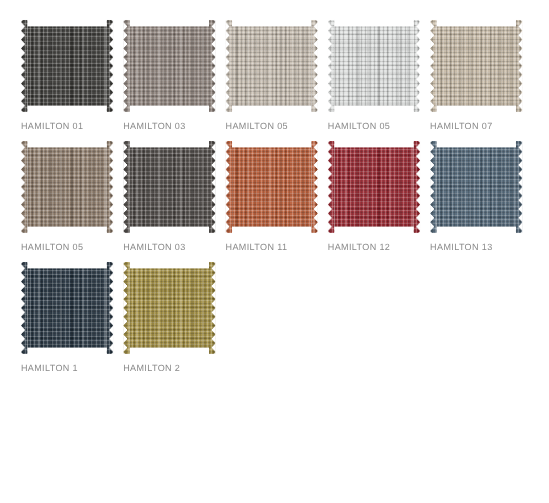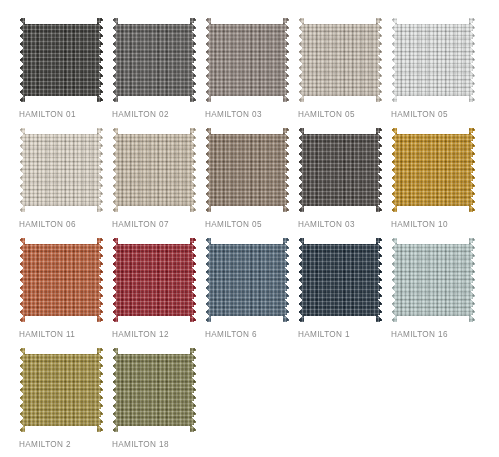--- a/index.html
+++ b/index.html
@@ -173,114 +173,84 @@
   <div class="swatch-grid">
 
     <div class="swatch-cell">
       <div class="chip-wrap">
         <div class="chip" style="background-color: rgb(58, 57, 54);"></div>
       </div>
       <div class="swatch-label" style="color: rgb(138, 138, 138);">HAMILTON 01</div>
     </div>
     <div class="swatch-cell">
       <div class="chip-wrap">
-        <div class="chip" style="background-color: rgb(91, 89, 87);"></div>
-      </div>
-      <div class="swatch-label" style="color: rgb(138, 138, 138);">HAMILTON 02</div>
-    </div>
-    <div class="swatch-cell">
-      <div class="chip-wrap">
         <div class="chip" style="background-color: rgb(142, 130, 123);"></div>
       </div>
       <div class="swatch-label" style="color: rgb(138, 138, 138);">HAMILTON 03</div>
     </div>
     <div class="swatch-cell">
       <div class="chip-wrap">
         <div class="chip" style="background-color: rgb(197, 187, 174);"></div>
       </div>
       <div class="swatch-label" style="color: rgb(138, 138, 138);">HAMILTON 05</div>
     </div>
     <div class="swatch-cell">
       <div class="chip-wrap">
         <div class="chip" style="background-color: rgb(220, 222, 221);"></div>
       </div>
       <div class="swatch-label" style="color: rgb(138, 138, 138);">HAMILTON 05</div>
     </div>
 
     <div class="swatch-cell">
       <div class="chip-wrap">
-        <div class="chip" style="background-color: rgb(216, 208, 194);"></div>
-      </div>
-      <div class="swatch-label" style="color: rgb(138, 138, 138);">HAMILTON 06</div>
-    </div>
-    <div class="swatch-cell">
-      <div class="chip-wrap">
         <div class="chip" style="background-color: rgb(197, 184, 164);"></div>
       </div>
       <div class="swatch-label" style="color: rgb(138, 138, 138);">HAMILTON 07</div>
     </div>
     <div class="swatch-cell">
       <div class="chip-wrap">
         <div class="chip" style="background-color: rgb(141, 122, 104);"></div>
       </div>
       <div class="swatch-label" style="color: rgb(138, 138, 138);">HAMILTON 05</div>
     </div>
     <div class="swatch-cell">
       <div class="chip-wrap">
         <div class="chip" style="background-color: rgb(74, 69, 66);"></div>
       </div>
       <div class="swatch-label" style="color: rgb(138, 138, 138);">HAMILTON 03</div>
     </div>
-    <div class="swatch-cell">
-      <div class="chip-wrap">
-        <div class="chip" style="background-color: rgb(191, 140, 30);"></div>
-      </div>
-      <div class="swatch-label" style="color: rgb(138, 138, 138);">HAMILTON 10</div>
-    </div>
 
     <div class="swatch-cell">
       <div class="chip-wrap">
         <div class="chip" style="background-color: rgb(184, 88, 50);"></div>
       </div>
       <div class="swatch-label" style="color: rgb(138, 138, 138);">HAMILTON 11</div>
     </div>
     <div class="swatch-cell">
       <div class="chip-wrap">
         <div class="chip" style="background-color: rgb(150, 33, 43);"></div>
       </div>
       <div class="swatch-label" style="color: rgb(138, 138, 138);">HAMILTON 12</div>
     </div>
     <div class="swatch-cell">
       <div class="chip-wrap">
         <div class="chip" style="background-color: rgb(76, 98, 116);"></div>
       </div>
-      <div class="swatch-label" style="color: rgb(138, 138, 138);">HAMILTON 6</div>
+      <div class="swatch-label" style="color: rgb(138, 138, 138);">HAMILTON 13</div>
     </div>
     <div class="swatch-cell">
       <div class="chip-wrap">
         <div class="chip" style="background-color: rgb(35, 50, 63);"></div>
       </div>
       <div class="swatch-label" style="color: rgb(138, 138, 138);">HAMILTON 1</div>
     </div>
 
     <div class="swatch-cell">
       <div class="chip-wrap">
-        <div class="chip" style="background-color: rgb(180, 198, 196);"></div>
-      </div>
-      <div class="swatch-label" style="color: rgb(138, 138, 138);">HAMILTON 16</div>
-    </div>
-    <div class="swatch-cell">
-      <div class="chip-wrap">
         <div class="chip" style="background-color: rgb(160, 140, 60);"></div>
       </div>
       <div class="swatch-label" style="color: rgb(138, 138, 138);">HAMILTON 2</div>
-    </div>
-    <div class="swatch-cell">
-      <div class="chip-wrap">
-        <div class="chip" style="background-color: rgb(124, 122, 76);"></div>
-      </div>
-      <div class="swatch-label" style="color: rgb(138, 138, 138);">HAMILTON 18</div>
     </div>
     <div class="swatch-cell is-empty"></div>
     <div class="swatch-cell is-empty"></div>
 
   </div>
 </div>
 
 </body></html>

